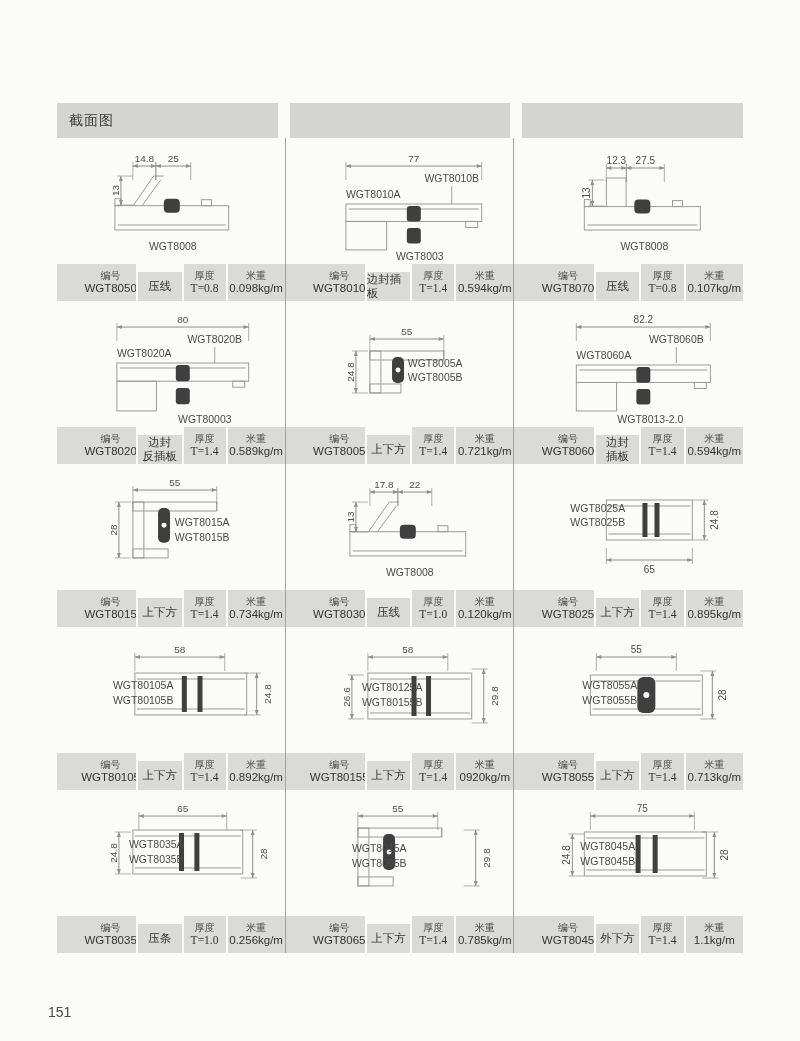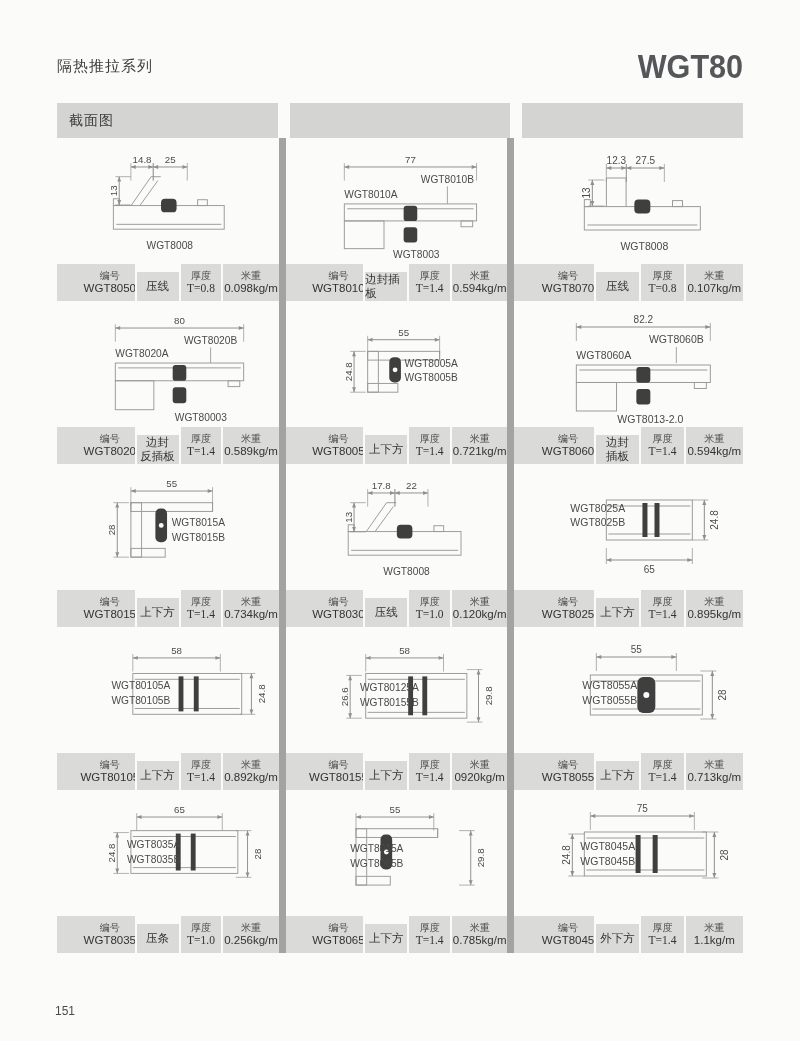--- a/index.html
+++ b/index.html
@@ -22,46 +22,42 @@
   .cat-header{
     display:grid;grid-template-columns:1fr 1fr 1fr;gap:12px;
     background:#fbfbf9;height:35px;
   }
   .cat-header .hc{
     background:#d4d4d2;display:flex;align-items:center;padding-left:12px;
     font-size:14px;color:#3d3d3d;letter-spacing:1px;
   }
   .grid{display:grid;grid-template-columns:1fr 1fr 1fr;}
   .cell{border-right:1px solid #deded c;}
-  .cell{border-right:7px solid #a3a3a3;}
+  .cell{border-right:1px solid #a3a3a3;}
   .cell.last{border-right:none;}
   .diagram{height:126px;position:relative;}
   .diagram svg{display:block;width:100%;height:126px;}
   .strip{height:37px;display:flex;gap:2px;background:#fbfbf9;}
   .sc{
     background:#dadad8;flex:1;display:flex;flex-direction:column;
     justify-content:center;align-items:center;line-height:1.18;
     color:#3f3f3f;overflow:hidden;
   }
   .sc .l{font-size:10px;color:#4a4a4a;}
   .sc .v{font-size:11.5px;color:#333;}
   .sc.w-id{flex:1.12;padding-left:28px;}
   .sc.w-type{flex:.95;margin-top:8px;}
   .sc.w-th{flex:.92;font-family:Liberation Serif, serif;}
   .sc.w-wt{flex:1.25;}
-  .page-number{position:absolute;left:55px;top:1004px;font-size:12px;color:#4a4a4a;}
+  .page-number{position:absolute;left:48px;top:1004px;font-size:14px;color:#4a4a4a;}
 </style>
 </head>
 <body>
 
 <div class="sheet">
-  <div class="page-header">
-    <div class="series-title">隔热推拉系列</div>
-    <div class="model-title">WGT80</div>
-  </div>
 
   <div class="catalog">
     <div class="cat-header">
       <div class="hc">截面图</div>
       <div class="hc"></div>
       <div class="hc"></div>
     </div>
     <div class="grid" id="grid">
         <div class="cell">
           <div class="diagram">

